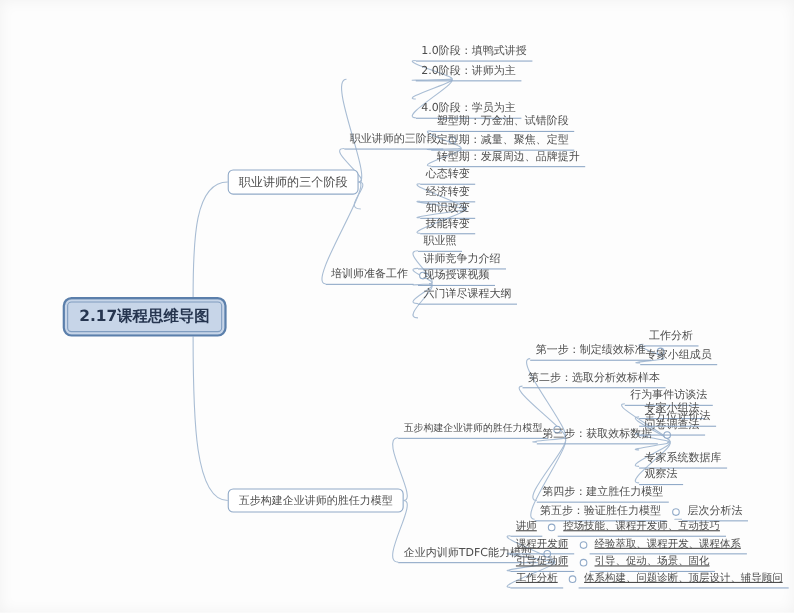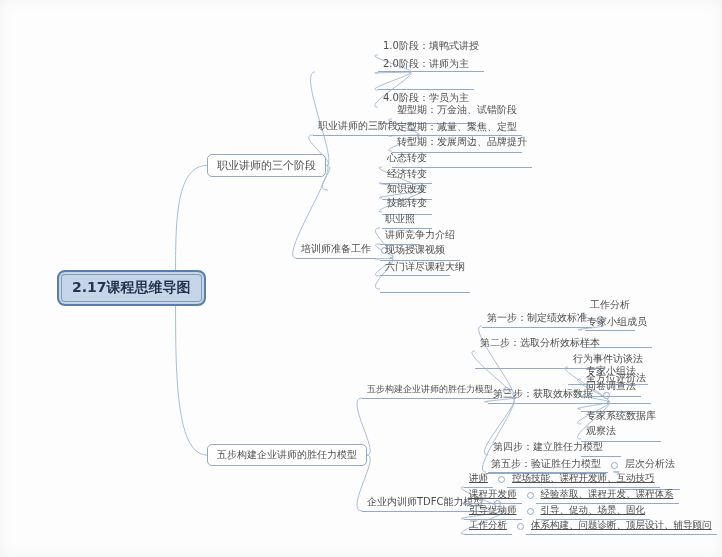--- a/index.html
+++ b/index.html
@@ -8,21 +8,21 @@
   }
   html,body{margin:0;padding:0;background:#ffffff;}
   #canvas{
     position:relative;width:722px;height:557px;background:#fdfdfd;overflow:hidden;
     font-family:"DejaVu Sans","Liberation Sans",sans-serif;
     box-shadow:inset 0 0 14px rgba(0,0,0,.05);
   }
   #wires{position:absolute;left:0;top:0;width:722px;height:557px;}
   #wires path{fill:none;stroke:var(--line);stroke-width:1;}
   .node{position:absolute;white-space:nowrap;color:var(--text);display:inline-flex;align-items:center;}
-  .u{border-bottom:1px solid var(--node-border);padding:1px 5px 18px;}
+  .u{border-bottom:1px solid var(--node-border);padding:1px 5px 2px;}
   .topic{font-size:10px;}
   .item{font-size:10px;}
   .step{font-size:10px;}
   .crow{font-size:9.5px;text-decoration:underline;}
   .lblu{border-bottom:1px solid var(--node-border);padding:1px 5px 2px;}
   .dot{width:5px;height:5px;border:1px solid var(--node-border);border-radius:50%;background:#fff;margin:0 2px 0 5px;flex:none;}
   .boxed{border:1px solid var(--node-border);border-radius:5px;background:#fff;padding:3px 9px;font-size:11px;}
   .boxed.small{font-size:10px;}
   .root{
     border:2px solid var(--root-border);border-radius:8px;background:var(--root-fill);

